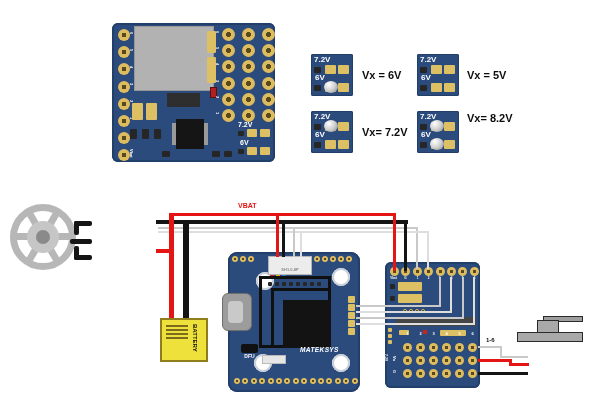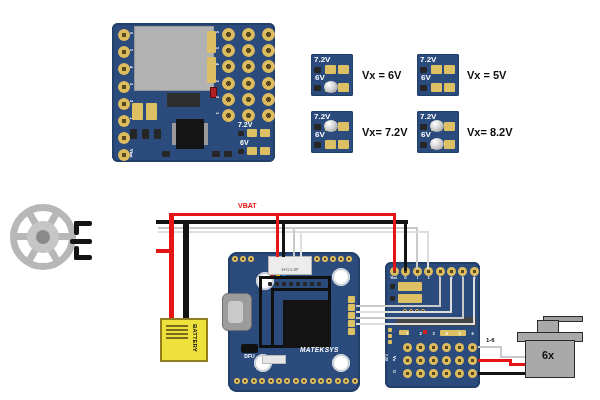--- a/index.html
+++ b/index.html
@@ -155,21 +155,21 @@
     <div class="chip" style="left:3px;top:13px;width:7px;height:6px;"></div>
     <div class="spad" style="left:14px;top:11px;width:11px;height:9px;"></div>
     <div class="spad" style="left:27px;top:11px;width:11px;height:9px;"></div>
     <div class="blob" style="left:13px;top:9px;width:14px;height:12px;"></div>
     <span class="lblw" style="left:4px;top:20px;font-size:8px;">6V</span>
     <div class="chip" style="left:3px;top:31px;width:7px;height:6px;"></div>
     <div class="spad" style="left:14px;top:29px;width:11px;height:9px;"></div>
     <div class="spad" style="left:27px;top:29px;width:11px;height:9px;"></div>
     <div class="blob" style="left:13px;top:27px;width:14px;height:12px;"></div>
   </div>
-  <span class="cap" style="left:467px;top:127px;">Vx= 8.2V</span>
+  <span class="cap" style="left:467px;top:113px;">Vx= 8.2V</span>
 
   <div class="abs" style="left:10px;top:204px;width:66px;height:66px;">
     <div class="abs" style="left:0;top:0;width:66px;height:66px;border-radius:50%;border:7px solid #b7b7b7;box-sizing:border-box;"></div>
     <div class="abs" style="left:4px;top:29px;width:58px;height:7px;background:#b7b7b7;"></div>
     <div class="abs" style="left:4px;top:29px;width:58px;height:7px;background:#b7b7b7;transform:rotate(60deg);"></div>
     <div class="abs" style="left:4px;top:29px;width:58px;height:7px;background:#b7b7b7;transform:rotate(120deg);"></div>
     <div class="abs" style="left:17px;top:17px;width:32px;height:32px;border-radius:50%;background:#c6c6c6;"></div>
     <div class="abs" style="left:26px;top:26px;width:14px;height:14px;border-radius:50%;background:#8a8a8a;"></div>
   </div>
 
@@ -365,18 +365,15 @@
     <div class="abs" style="left:4px;top:9px;width:22px;height:2px;background:#7c6b1d;"></div>
     <div class="abs" style="left:4px;top:13px;width:22px;height:2px;background:#7c6b1d;"></div>
     <div class="abs" style="left:4px;top:17px;width:22px;height:2px;background:#7c6b1d;"></div>
     <span class="abs rot" style="left:36px;top:4px;font-size:6px;font-weight:bold;color:#111;">BATTERY</span>
   </div>
 
   <div class="abs" style="left:517px;top:314px;width:66px;height:64px;">
     <div class="abs" style="left:26px;top:2px;width:40px;height:6px;background:#9e9e9e;border:1.5px solid #2a2a2a;box-sizing:border-box;"></div>
     <div class="abs" style="left:20px;top:6px;width:22px;height:16px;background:#a9a9a9;border:1.5px solid #2a2a2a;box-sizing:border-box;"></div>
     <div class="abs" style="left:0;top:18px;width:66px;height:10px;background:#a9a9a9;border:1.5px solid #2a2a2a;box-sizing:border-box;"></div>
-    <div class="abs" style="left:8px;top:26px;width:50px;height:38px;background:#a9a9a9;border:1.5px solid #2a2a2a;box-sizing:border-box;">
-      <span style="position:absolute;left:16px;top:8px;font-size:11px;font-weight:bold;color:#111;">6x</span>
-    </div>
   </div>
 
 </div>
 
 </body></html>

